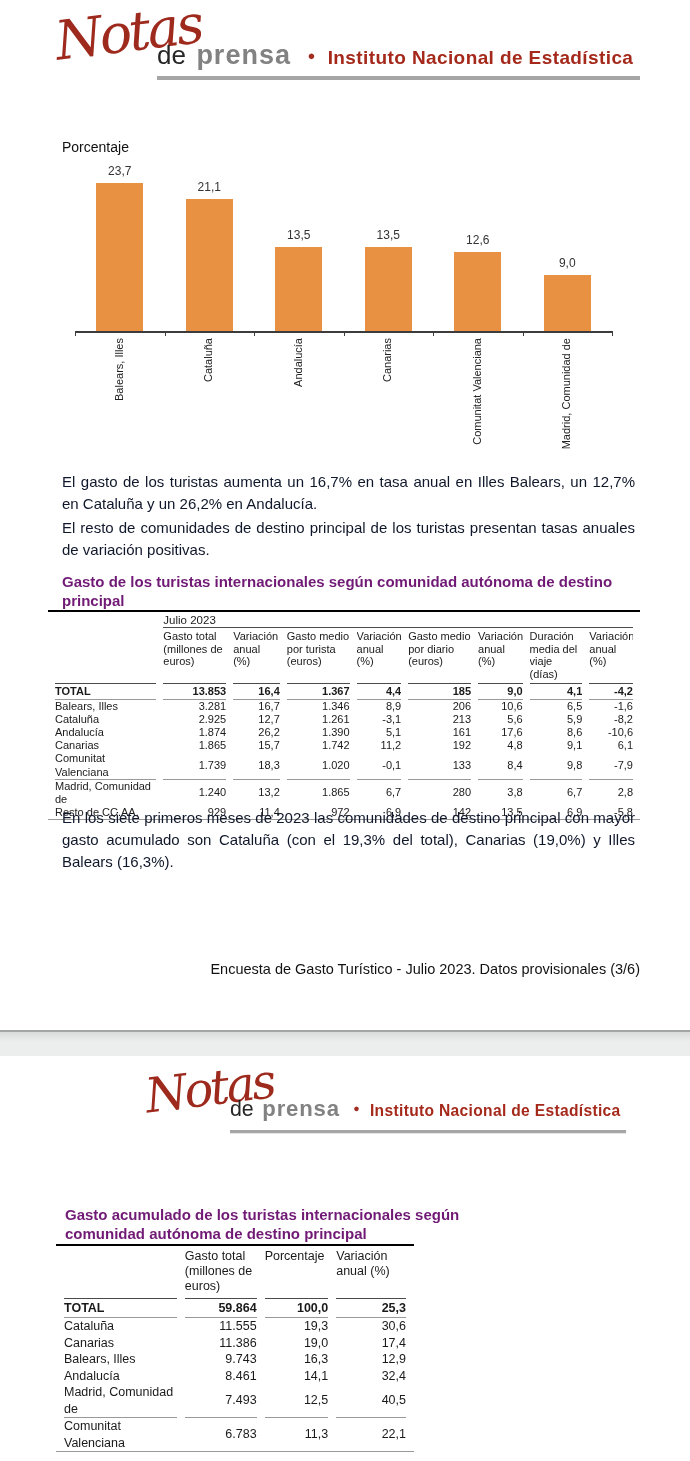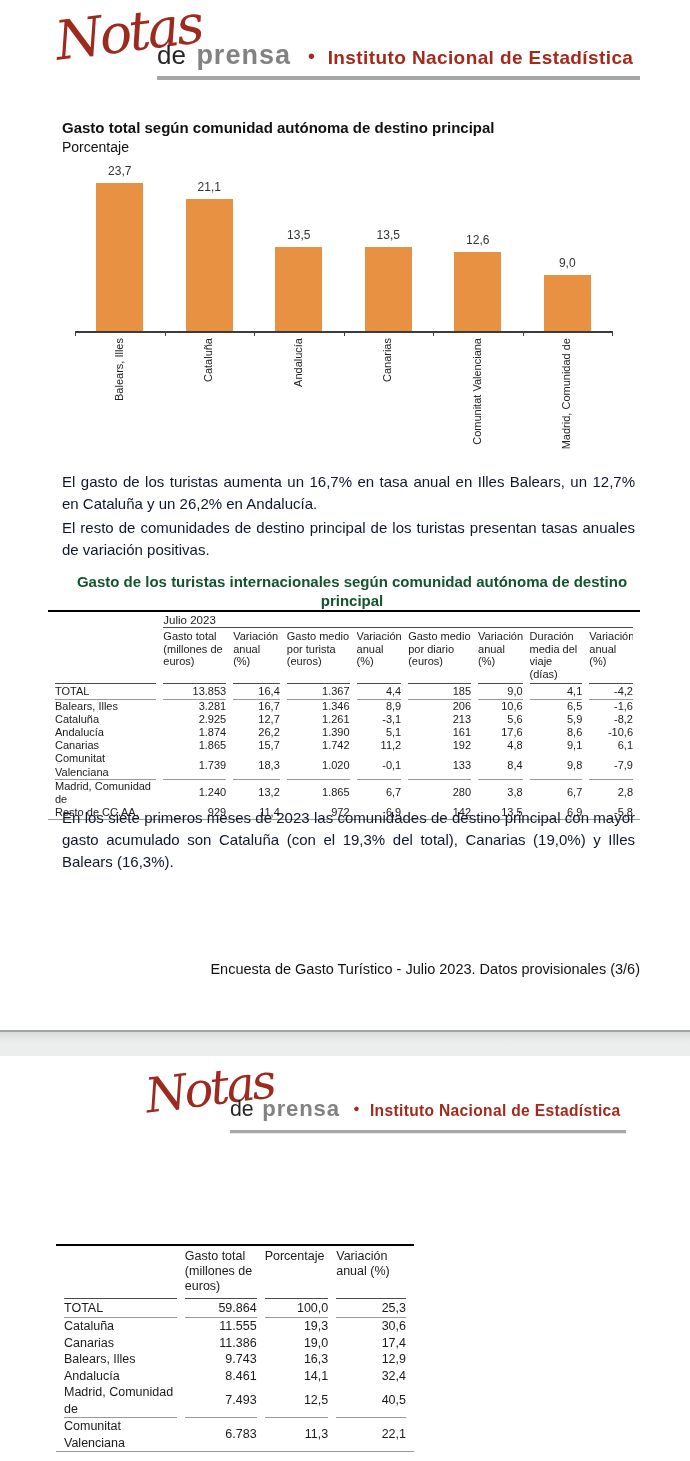--- a/index.html
+++ b/index.html
@@ -35,41 +35,41 @@
   .tick{position:absolute;top:166px;width:1px;height:5px;background:#3c3c3c;}
   .cat-layer{position:absolute;left:75px;top:338px;width:537px;height:115px;}
   .cat-label{
     position:absolute;top:0;font-size:11px;color:#222;white-space:nowrap;
     writing-mode:vertical-rl;transform:rotate(180deg);
   }
   
   .para{position:absolute;left:62px;width:573px;font-size:15px;line-height:22px;text-align:justify;color:#0f172a;}
   .p1{top:456px;} .p2{top:502px;} .p3{top:792px;}
   
-  .tbl-title{position:absolute;font-size:15px;font-weight:bold;line-height:19px;color:#14532d;text-align:center;}
+  .tbl-title{position:absolute;font-size:15px;font-weight:bold;line-height:19px;color:#701a75;}
   .t1-title{left:62px;top:572px;width:580px;}
   .t2-title{left:65px;top:1205px;width:410px;}
   table.ine-table{
     position:absolute;border-collapse:separate;table-layout:fixed;
     border-top:2.5px solid #000;border-bottom:1.5px solid #999;
   }
   .t1{left:48px;top:610px;width:592px;font-size:11px;border-spacing:7px 0;}
   .t2{left:56px;top:1244px;width:358px;font-size:12.5px;border-spacing:8px 0;}
   .ine-table td{padding:0;overflow:hidden;}
   .period{border-bottom:1.5px solid #4a4a4a;font-weight:normal;margin-left:8px;}
   .t1 .period{font-size:11.5px;padding:2px 0 1px;}
   .t2 .period{font-size:12.5px;padding:3px 0 1px;}
   .colh{vertical-align:top;border-bottom:1.5px solid #4a4a4a;}
   .t1 .colh{line-height:12.5px;padding:2px 0 3px;}
   .t2 .colh{line-height:15px;padding:3px 0 4px;}
   .blank-h{border-bottom:1.5px solid #4a4a4a;}
   .num{text-align:right;}
   .t1 tbody td{line-height:13.2px;}
   .t2 tbody td{line-height:16.5px;}
-  tr.total td{font-weight:normal;border-bottom:1.3px solid #999;margin-left:11px;}
+  tr.total td{font-weight:bold;border-bottom:1.3px solid #999;margin-left:11px;}
   .t1 tr.total td{line-height:14.5px;}
   .t2 tr.total td{line-height:18px;}
   tr.sep td{border-bottom:1.3px solid #999;}
   
   .page-footer{position:absolute;top:961px;right:50px;font-size:14.5px;color:#111;}
   .page-divider{
     position:absolute;left:0;top:1030px;width:690px;height:26px;
     background:linear-gradient(#d9dbda,#eceeed 40%,#eceeed);
     border-top:2px solid #a2a5a3;box-sizing:border-box;
   }
@@ -83,21 +83,20 @@
     <span class="logo-script">Notas</span>
     <span class="header-text">
       <span class="logo-de">de</span>
       <span class="logo-prensa">prensa</span>
       <span class="logo-bullet">●</span>
       <span class="logo-org">Instituto Nacional de Estadística</span>
     </span>
     <span class="header-rule"></span>
   </header>
 
-  <div class="chart-title">Gasto total según comunidad autónoma de destino principal</div>
   <div class="chart-subtitle">Porcentaje</div>
   <div class="plot" id="plot">
       <div class="bar" style="left: 21.3px; width: 47px; height: 148px; background: rgb(232, 145, 66);"></div>
       <div class="value-label" style="left: 0px; width: 89.5px; bottom: 153px;">23,7</div>
       <div class="bar" style="left: 110.8px; width: 47px; height: 132px; background: rgb(232, 145, 66);"></div>
       <div class="value-label" style="left: 89.5px; width: 89.5px; bottom: 137px;">21,1</div>
       <div class="bar" style="left: 200.3px; width: 47px; height: 84px; background: rgb(232, 145, 66);"></div>
       <div class="value-label" style="left: 179px; width: 89.5px; bottom: 89px;">13,5</div>
       <div class="bar" style="left: 289.8px; width: 47px; height: 84px; background: rgb(232, 145, 66);"></div>
       <div class="value-label" style="left: 268.5px; width: 89.5px; bottom: 89px;">13,5</div>
@@ -257,20 +256,21 @@
     <span class="logo-script">Notas</span>
     <span class="header-text">
       <span class="logo-de">de</span>
       <span class="logo-prensa">prensa</span>
       <span class="logo-bullet">●</span>
       <span class="logo-org">Instituto Nacional de Estadística</span>
     </span>
     <span class="header-rule"></span>
   </header>
 
+  <div class="tbl-title t2-title">Gasto acumulado de los turistas internacionales según comunidad autónoma de destino principal</div>
   <table class="ine-table t2" id="table2">
       <colgroup>
         <col style="width: 110px;">
         <col style="width: 70px;">
         <col style="width: 62px;">
         <col style="width: 68px;">
       </colgroup>
     <thead>
       <tr class="head-row">
           <td class="blank-h"></td>

